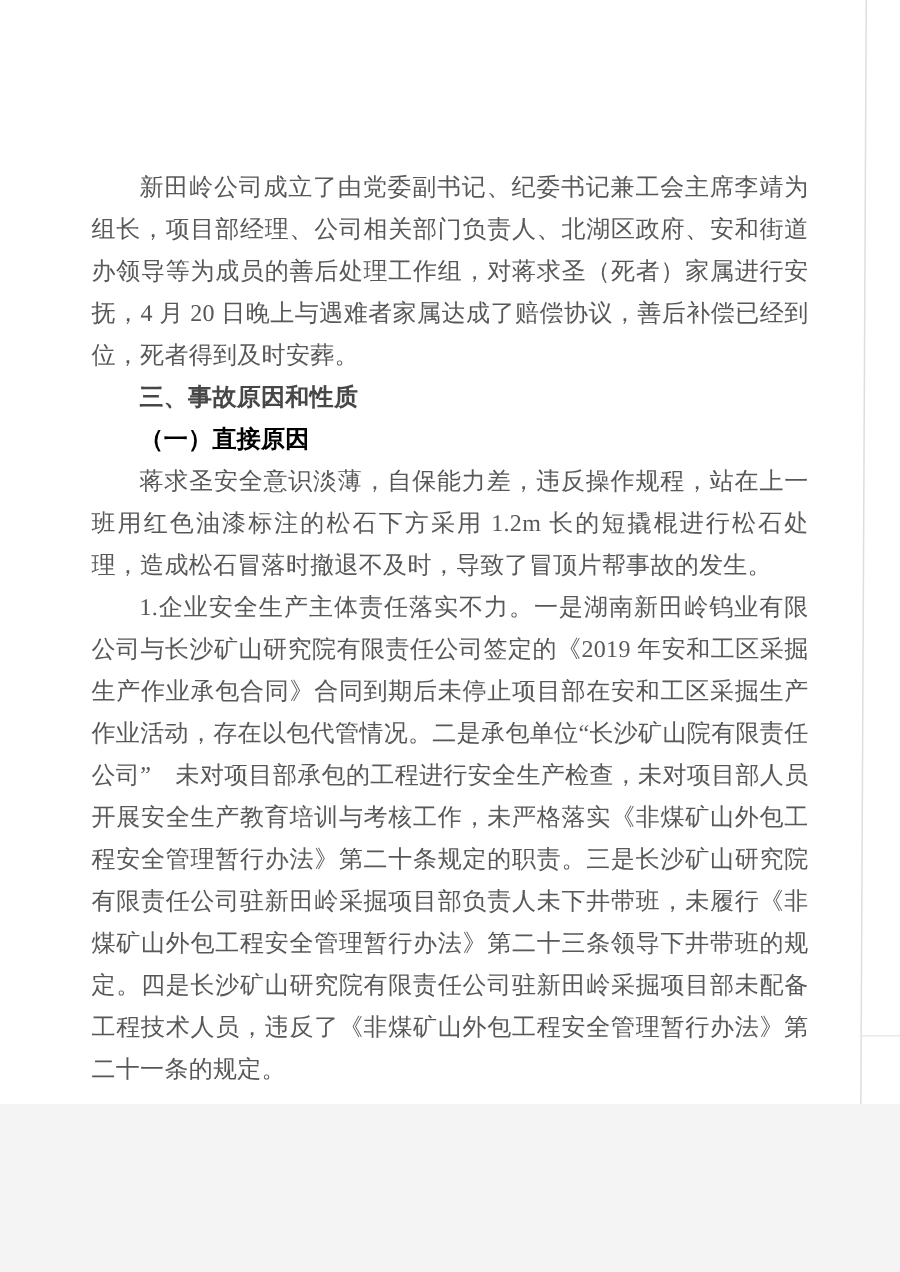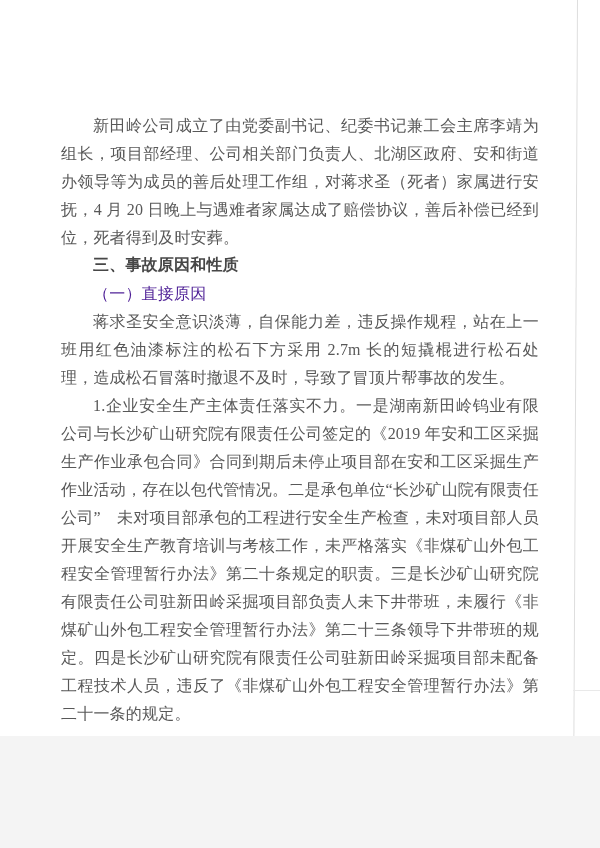--- a/index.html
+++ b/index.html
@@ -26,26 +26,27 @@
     text-align: justify;
     text-justify: inter-character;
     letter-spacing: 0.2px;
   }
   .text-block p {
     margin: 0;
     text-indent: 2em;
     text-align-last: left;
   }
   .heading {
-    font-family: Liberation Mono, monospace;
+    font-family: Liberation Sans, sans-serif;
     font-weight: 700;
     color: #474747;
   }
   .subheading {
-    color: #4c1d95;
+    color: #000000;
+    font-weight: bold;
   }
   .page-number {
     position: absolute;
     left: 63px;
     top: 748px;
     font-size: 13px;
     line-height: 16px;
     color: #6b6b6b;
     letter-spacing: 2px;
     font-family: "Liberation Serif", "DejaVu Serif", serif;
@@ -90,21 +91,21 @@
 </style>
 </head>
 <body>
 
 <div class="page">
 
   <div class="text-block">
     <p class="para">新田岭公司成立了由党委副书记、纪委书记兼工会主席李靖为组长，项目部经理、公司相关部门负责人、北湖区政府、安和街道办领导等为成员的善后处理工作组，对蒋求圣（死者）家属进行安抚，4 月 20 日晚上与遇难者家属达成了赔偿协议，善后补偿已经到位，死者得到及时安葬。</p>
     <p class="heading">三、事故原因和性质</p>
     <p class="subheading">（一）直接原因</p>
-    <p class="para">蒋求圣安全意识淡薄，自保能力差，违反操作规程，站在上一班用红色油漆标注的松石下方采用 2.7m 长的短撬棍进行松石处理，造成松石冒落时撤退不及时，导致了冒顶片帮事故的发生。</p>
+    <p class="para">蒋求圣安全意识淡薄，自保能力差，违反操作规程，站在上一班用红色油漆标注的松石下方采用 1.2m 长的短撬棍进行松石处理，造成松石冒落时撤退不及时，导致了冒顶片帮事故的发生。</p>
     <p class="para">1.企业安全生产主体责任落实不力。一是湖南新田岭钨业有限公司与长沙矿山研究院有限责任公司签定的《2019 年安和工区采掘生产作业承包合同》合同到期后未停止项目部在安和工区采掘生产作业活动，存在以包代管情况。二是承包单位“长沙矿山院有限责任公司”　未对项目部承包的工程进行安全生产检查，未对项目部人员开展安全生产教育培训与考核工作，未严格落实《非煤矿山外包工程安全管理暂行办法》第二十条规定的职责。三是长沙矿山研究院有限责任公司驻新田岭采掘项目部负责人未下井带班，未履行《非煤矿山外包工程安全管理暂行办法》第二十三条领导下井带班的规定。四是长沙矿山研究院有限责任公司驻新田岭采掘项目部未配备工程技术人员，违反了《非煤矿山外包工程安全管理暂行办法》第二十一条的规定。</p>
   </div>
 
   <div class="page-number">- 10 -</div>
 
   <div class="scan-edge-right"></div>
   <div class="scan-edge-bottom"></div>
   <div class="scan-mark-h"></div>
   <div class="scan-mark-dash"></div>
 

